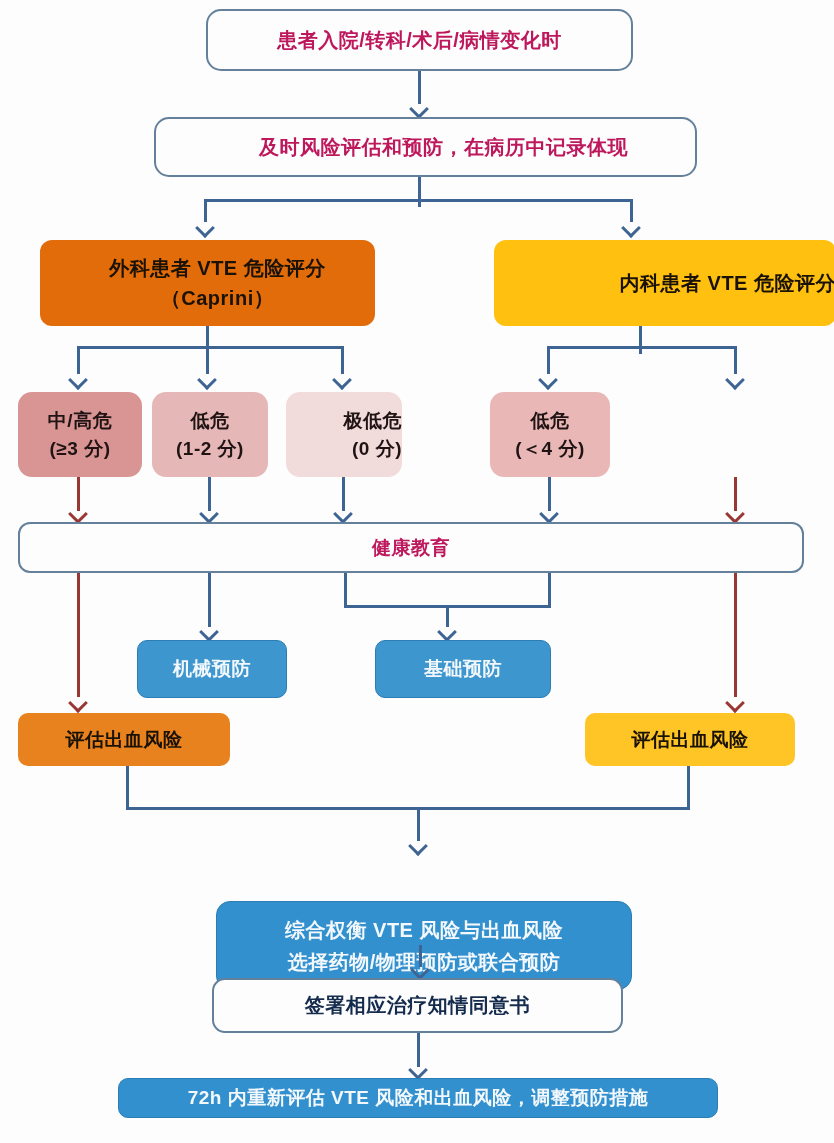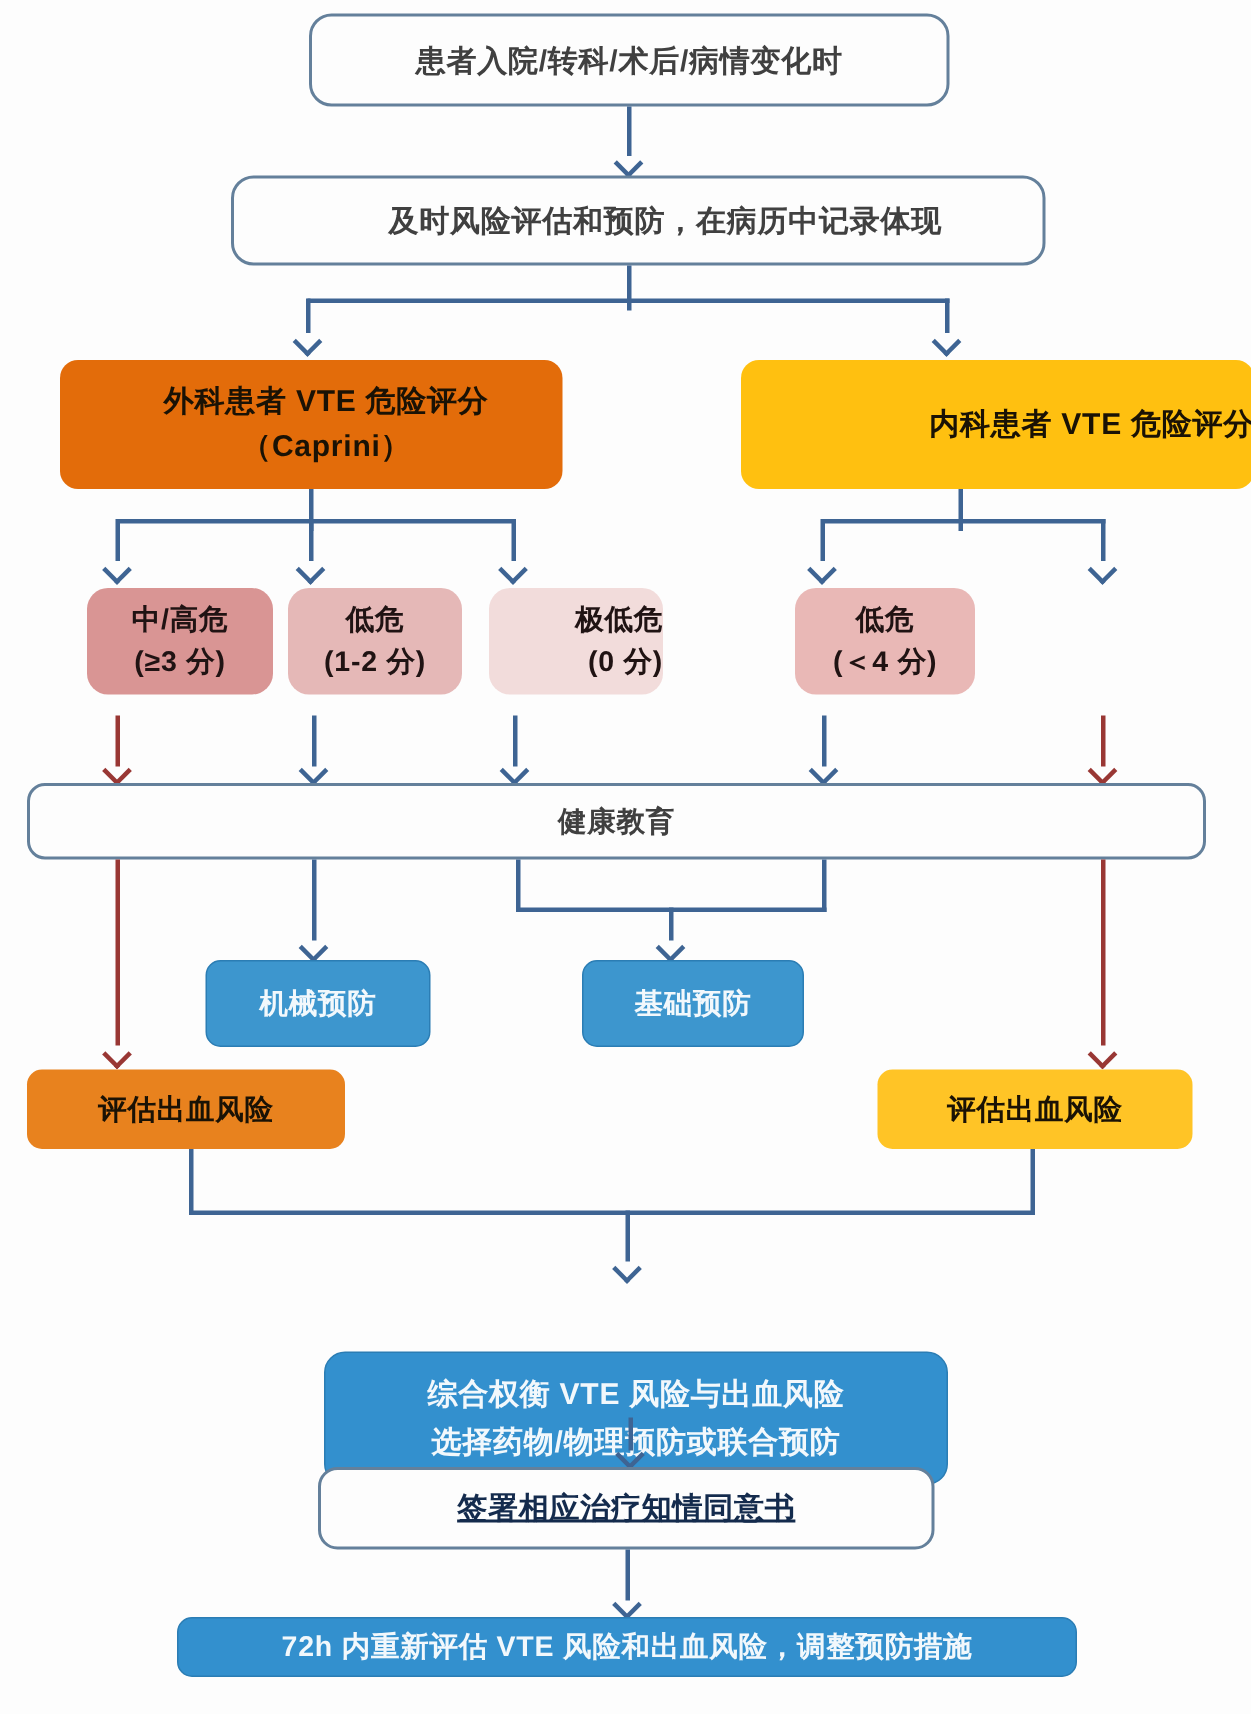--- a/index.html
+++ b/index.html
@@ -8,41 +8,41 @@
     font-family:"Liberation Sans","DejaVu Sans",sans-serif;
     font-weight:bold;overflow:hidden;
   }
   .node{
     position:absolute;display:flex;flex-direction:column;align-items:center;
     justify-content:center;text-align:center;box-sizing:border-box;
     letter-spacing:0.5px;
   }
   .whitebox{
     background:#fdfdfd;border:2px solid #64809B;border-radius:15px;
-    color:#404040;font-size:20px;
+    color:#be185d;font-size:20px;
   }
   .line2{line-height:30px;padding-left:20px;}
   .b-start{left:206px;top:9px;width:427px;height:62px;}
   .b-assess{left:154px;top:117px;width:543px;height:60px;padding-left:36px;}
   .b-surgical{left:40px;top:240px;width:335px;height:86px;background:#E36C0A;border-radius:12px;color:#1a1205;font-size:20px;}
   .b-medical{left:494px;top:240px;width:342px;height:86px;background:#FFC010;border-radius:12px;color:#1a1205;font-size:20px;align-items:flex-end;}
-  .pink{border-radius:14px;color:#201313;font-size:19px;top:392px;height:71px;line-height:28px;margin-left:40px;}
+  .pink{border-radius:14px;color:#201313;font-size:19px;top:392px;height:85px;line-height:28px;}
   .b-p1{left:18px;width:124px;background:#D99594;}
   .b-p2{left:152px;width:116px;background:#E5B8B7;}
   .b-p3{left:286px;width:116px;background:#F2DCDB;align-items:flex-end;}
   .b-p4{left:490px;width:120px;background:#E9B8B6;}
   .b-p5{left:678px;width:119px;background:#DA9694;}
   .b-education{left:18px;top:522px;width:786px;height:51px;border-radius:12px;font-size:19px;}
   .bluebox{background:#3390CE;color:#F2F8FC;border:1px solid #2B7DB4;}
   .b-mechanical{left:137px;top:640px;width:150px;height:58px;border-radius:10px;font-size:19px;background:#3D96CE;}
-  .b-basic{left:388px;top:640px;width:148px;height:58px;border-radius:10px;font-size:19px;background:#3D96CE;}
+  .b-basic{left:375px;top:640px;width:176px;height:58px;border-radius:10px;font-size:19px;background:#3D96CE;}
   .b-bleedL{left:18px;top:713px;width:212px;height:53px;background:#E8821E;border-radius:10px;color:#1a1205;font-size:19px;}
   .b-bleedR{left:585px;top:713px;width:210px;height:53px;background:#FFC426;border-radius:10px;color:#1a1205;font-size:19px;}
   .b-weigh{left:216px;top:856px;width:416px;height:89px;border-radius:14px;font-size:20px;line-height:32px;margin-top:45px;}
-  .b-consent{left:212px;top:978px;width:411px;height:55px;border-radius:13px;color:#142B4D;text-decoration:underline;}
+  .b-consent{left:212px;top:978px;width:411px;height:55px;border-radius:13px;color:#142B4D;}
   .b-review{left:118px;top:1078px;width:600px;height:40px;border-radius:10px;font-size:19px;}
   
   .vl,.hl{position:absolute;background:#3E6493;}
   .vl{width:3px;}
   .hl{height:3px;}
   .redl{background:#993734;}
   .ch{position:absolute;width:11px;height:11px;border-right:3px solid #3E6493;border-bottom:3px solid #3E6493;transform:rotate(45deg);background:transparent;}
   .chr{border-color:#993734;}
 </style>
 </head>

